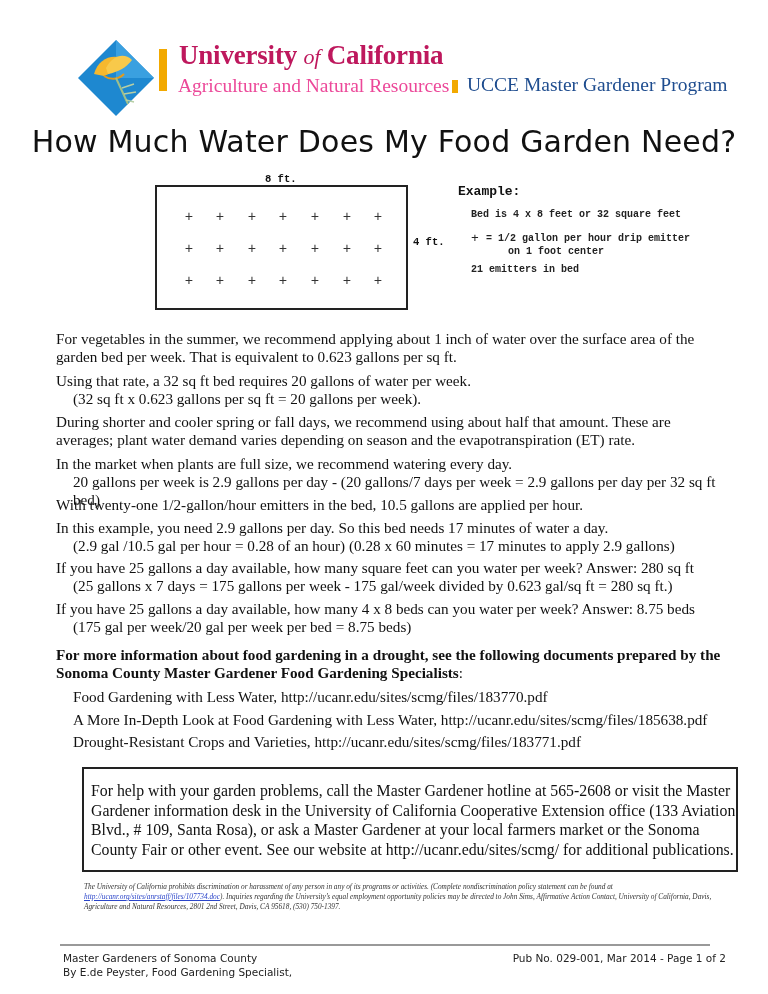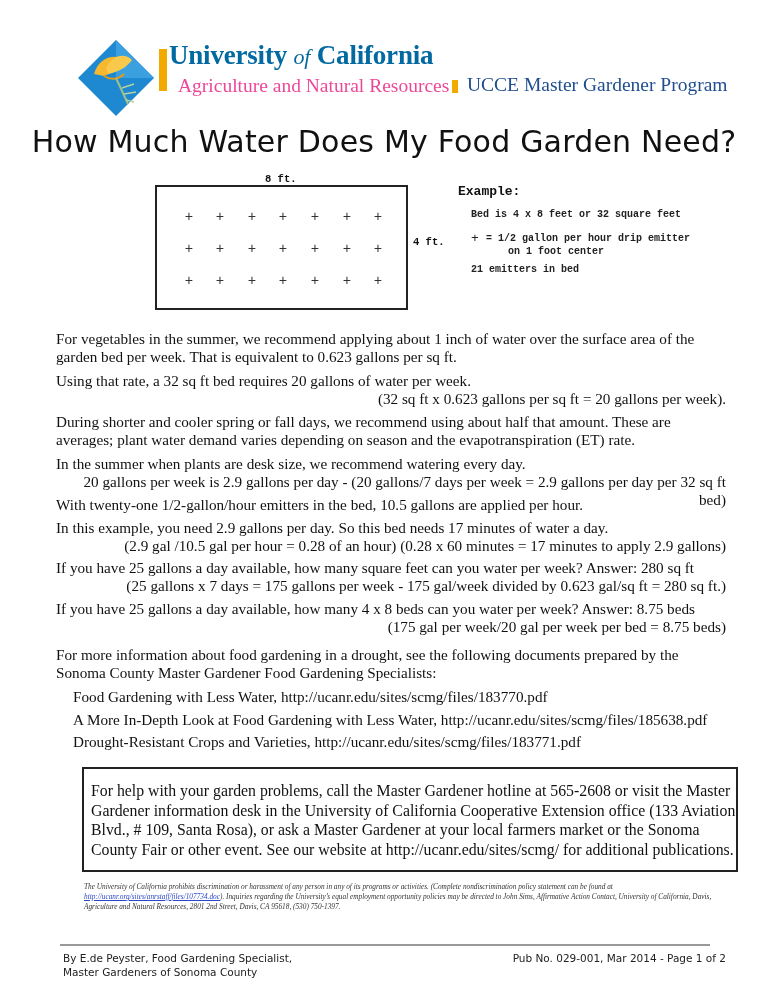--- a/index.html
+++ b/index.html
@@ -4,40 +4,40 @@
 <style>
   html, body { margin: 0; padding: 0; background: #ffffff; }
   body { width: 768px; height: 994px; position: relative; overflow: hidden; color: #111; }
   .serif { font-family: "Liberation Serif", "DejaVu Serif", serif; }
   .sans { font-family: Liberation Mono, monospace; }
   .dsans { font-family: "DejaVu Sans", "Liberation Sans", sans-serif; }
 
   
   .logo { position: absolute; left: 76px; top: 38px; width: 80px; height: 80px; }
   .uc-bar { position: absolute; left: 159px; top: 49px; width: 8px; height: 42px; background: #f2a900; }
-  .uc-title { position: absolute; left: 169px; top: 40px; font-size: 27px; font-weight: bold; color: #0369a1; white-space: nowrap; letter-spacing: -0.2px; }
+  .uc-title { position: absolute; left: 179px; top: 40px; font-size: 27px; font-weight: bold; color: #be185d; white-space: nowrap; letter-spacing: -0.2px; }
   .uc-title .of { font-style: italic; font-weight: normal; font-size: 22px; }
   .uc-sub { position: absolute; left: 178px; top: 75px; font-size: 19.5px; color: #ec4899; white-space: nowrap; }
   .mg-bar { position: absolute; left: 452px; top: 80px; width: 6px; height: 13px; background: #f2a900; }
   .mg-text { position: absolute; left: 467px; top: 74px; font-size: 19.5px; color: #1f4d8f; white-space: nowrap; }
 
   .page-title { position: absolute; left: 0; width: 768px; top: 124px; text-align: center; font-size: 30px; color: #111; letter-spacing: 0.2px; }
 
   
   .dim-top { position: absolute; left: 265px; top: 173px; font-size: 10.5px; font-weight: bold; }
   .bed { position: absolute; left: 155px; top: 185px; width: 253px; height: 125px; border: 2px solid #222; box-sizing: border-box; }
   .emitter { position: absolute; font-size: 14px; line-height: 14px; color: #333; transform: translate(-50%, -50%); }
   .dim-side { position: absolute; left: 413px; top: 236px; font-size: 10.5px; font-weight: bold; }
   .ex-head { position: absolute; left: 458px; top: 184px; font-size: 13px; font-weight: bold; }
   .ex-line { position: absolute; font-size: 10px; font-weight: bold; color: #222; white-space: nowrap; }
 
   
   .para { position: absolute; left: 56px; width: 670px; font-size: 15.2px; line-height: 18px; margin: 0; }
-  .para .indent { display: block; padding-left: 17px; text-align: right; }
-  .bold { font-weight: normal; }
+  .para .indent { display: block; padding-left: 17px; }
+  .bold { font-weight: bold; }
   .doclist { position: absolute; left: 73px; font-size: 15.2px; line-height: 22.5px; }
   .doclist div { white-space: nowrap; }
 
   
   .helpbox { position: absolute; left: 82px; top: 767px; width: 656px; height: 105px; border: 2px solid #222; box-sizing: border-box; padding: 12px 0 0 7px; font-size: 15.8px; line-height: 19.5px; }
 
   
   .disclaimer { position: absolute; left: 84px; top: 882px; width: 650px; font-size: 7.3px; line-height: 10px; font-style: italic; color: #333; }
   .disclaimer a { color: #2b45c9; text-decoration: underline; }
 
@@ -97,35 +97,35 @@
 <div class="ex-head sans">Example:</div>
 <div class="ex-line sans" style="left:471px; top:209px;">Bed is 4 x 8 feet or 32 square feet</div>
 <div class="ex-line sans" style="left:471px; top:231px; font-size:13px; font-weight:normal;">+</div>
 <div class="ex-line sans" style="left:486px; top:233px;">= 1/2 gallon per hour drip emitter</div>
 <div class="ex-line sans" style="left:508px; top:246px;">on 1 foot center</div>
 <div class="ex-line sans" style="left:471px; top:264px;">21 emitters in bed</div>
 
 <p class="para serif" style="top:330px;"><span>For vegetables in the summer, we recommend applying about 1 inch of water over the surface area of the garden bed per week. That is equivalent to 0.623 gallons per sq ft.</span></p>
 <p class="para serif" style="top:372px;"><span>Using that rate, a 32 sq ft bed requires 20 gallons of water per week.</span><span class="indent">(32 sq ft x 0.623 gallons per sq ft = 20 gallons per week).</span></p>
 <p class="para serif" style="top:413px;"><span>During shorter and cooler spring or fall days, we recommend using about half that amount. These are averages; plant water demand varies depending on season and the evapotranspiration (ET) rate.</span></p>
-<p class="para serif" style="top:455px;"><span>In the summer when plants are desk size, we recommend watering every day.</span><span class="indent">20 gallons per week is 2.9 gallons per day - (20 gallons/7 days per week = 2.9 gallons per day per 32 sq ft bed)</span></p>
+<p class="para serif" style="top:455px;"><span>In the market when plants are full size, we recommend watering every day.</span><span class="indent">20 gallons per week is 2.9 gallons per day - (20 gallons/7 days per week = 2.9 gallons per day per 32 sq ft bed)</span></p>
 <p class="para serif" style="top:496px;"><span>With twenty-one 1/2-gallon/hour emitters in the bed, 10.5 gallons are applied per hour.</span></p>
 <p class="para serif" style="top:519px;"><span>In this example, you need 2.9 gallons per day. So this bed needs 17 minutes of water a day.</span><span class="indent">(2.9 gal /10.5 gal per hour = 0.28 of an hour) (0.28 x 60 minutes = 17 minutes to apply 2.9 gallons)</span></p>
 <p class="para serif" style="top:559px;"><span>If you have 25 gallons a day available, how many square feet can you water per week? Answer: 280 sq ft</span><span class="indent">(25 gallons x 7 days = 175 gallons per week - 175 gal/week divided by 0.623 gal/sq ft = 280 sq ft.)</span></p>
 <p class="para serif" style="top:600px;"><span>If you have 25 gallons a day available, how many 4 x 8 beds can you water per week? Answer: 8.75 beds</span><span class="indent">(175 gal per week/20 gal per week per bed = 8.75 beds)</span></p>
 
 <p class="para serif" style="top:646px;"><span class="bold">For more information about food gardening in a drought, see the following documents prepared by the Sonoma County Master Gardener Food Gardening Specialists</span><span>:</span></p>
 <div class="doclist serif" style="top:686px;">
   <div>Food Gardening with Less Water, http://ucanr.edu/sites/scmg/files/183770.pdf</div>
   <div>A More In-Depth Look at Food Gardening with Less Water, http://ucanr.edu/sites/scmg/files/185638.pdf</div>
   <div>Drought-Resistant Crops and Varieties, http://ucanr.edu/sites/scmg/files/183771.pdf</div>
 </div>
 
 <div class="helpbox serif">For help with your garden problems, call the Master Gardener hotline at 565-2608 or visit the Master Gardener information desk in the University of California Cooperative Extension office (133 Aviation Blvd., # 109, Santa Rosa), or ask a Master Gardener at your local farmers market or the Sonoma County Fair or other event.  See our website at http://ucanr.edu/sites/scmg/ for additional publications.</div>
 
 <div class="disclaimer serif"><span>The University of California prohibits discrimination or harassment of any person in any of its programs or activities. (Complete nondiscrimination policy statement can be found at </span><a>http://ucanr.org/sites/anrstaff/files/107734.doc</a><span>).  Inquiries regarding the University’s equal employment opportunity policies may be directed to John Sims, Affirmative Action Contact, University of California, Davis, Agriculture and Natural Resources, 2801 2nd Street, Davis, CA 95618, (530) 750-1397.</span></div>
 
 <div class="foot-rule"></div>
 <div class="foot-left dsans">
+  <div>Master Gardeners of Sonoma County</div>
   <div>By E.de Peyster, Food Gardening Specialist,</div>
-  <div>Master Gardeners of Sonoma County</div>
 </div>
 <div class="foot-right dsans">Pub No. 029-001, Mar 2014 - Page 1 of 2</div>
 
 </body></html>

